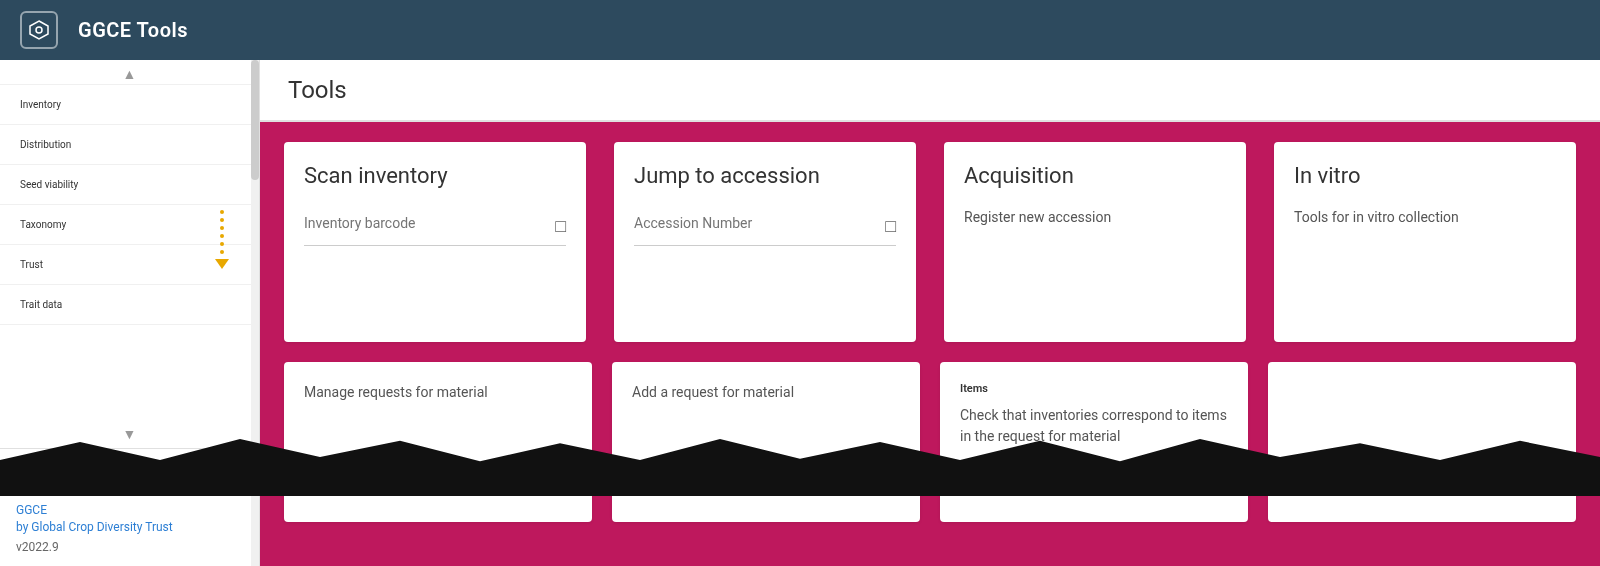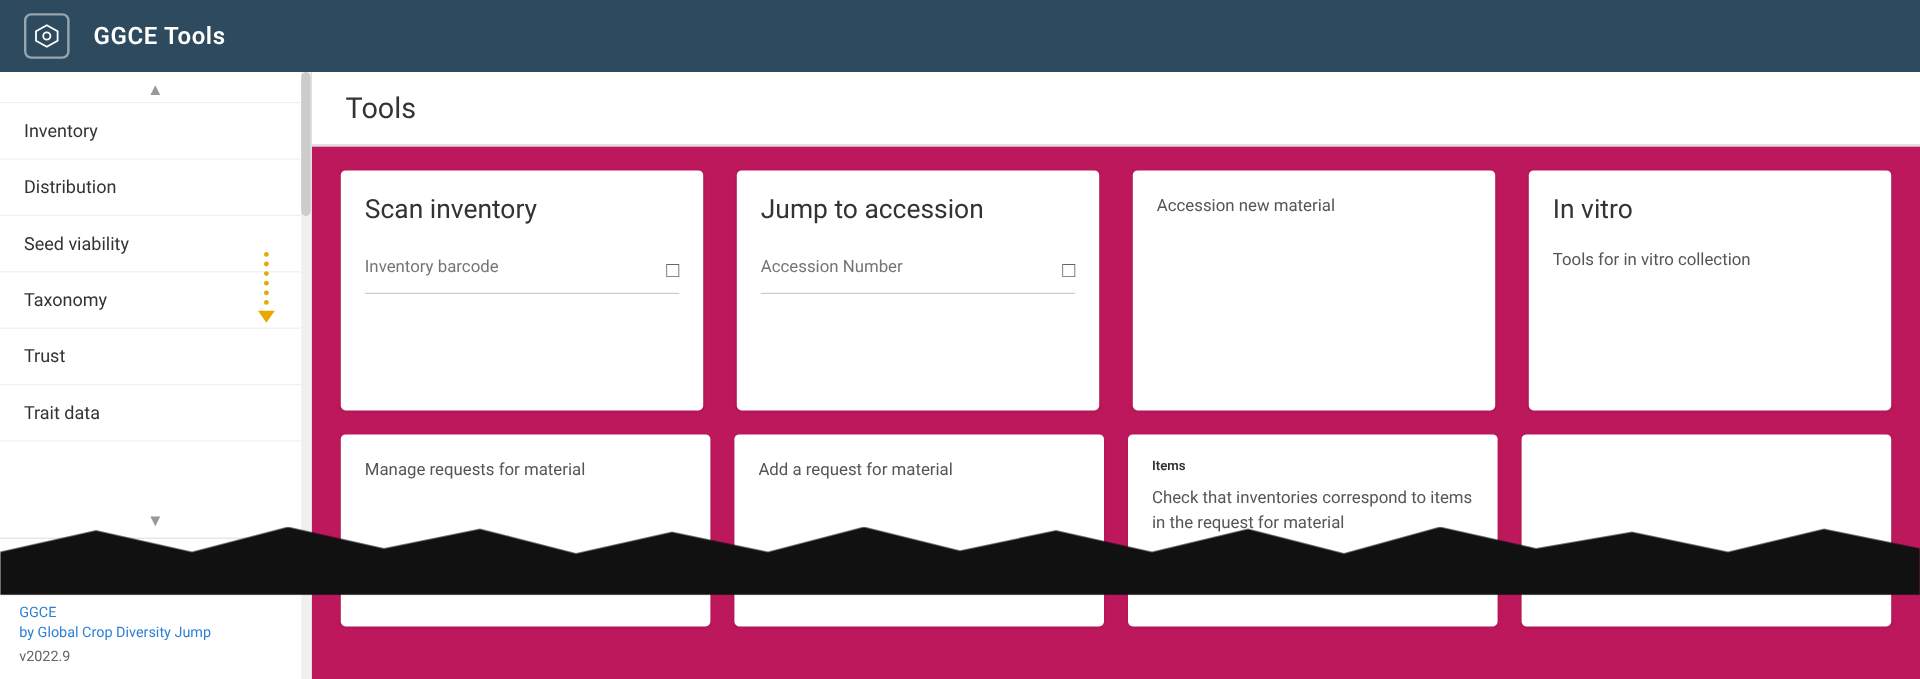--- a/index.html
+++ b/index.html
@@ -49,21 +49,21 @@
       flex-shrink: 0;
       position: relative;
     }
     .sidebar-scroll-area {
       flex: 1;
       overflow-y: auto;
       overflow-x: hidden;
     }
     .sidebar-item {
       padding: 14px 20px;
-      font-size: 15px;
+      font-size: 10px;
       color: #333;
       cursor: pointer;
       border-bottom: 1px solid #f0f0f0;
       display: flex;
       align-items: center;
       justify-content: space-between;
     }
 
     .sidebar-scroll-indicator {
       position: absolute;
@@ -330,21 +330,21 @@
     <div class="sidebar-scroll-bottom">
       <span class="chevron-down-icon-el">▼</span>
     </div>
 
     <div class="sidebar-bottom">
       <button class="logout-button">
         <span>Logout</span>&nbsp;<span class="logout-email">mar@rrinc.com</span>
       </button>
       <div class="sidebar-org">
         <span>GGCE</span>
-        <span>by Global Crop Diversity Jump</span>
+        <span>by Global Crop Diversity Trust</span>
       </div>
       <div class="sidebar-version">v2022.9</div>
     </div>
 
     <div class="scrollbar-track">
       <div class="scrollbar-thumb"></div>
     </div>
   </aside>
 
   <main class="content">
@@ -365,21 +365,22 @@
 
       <div class="card">
         <div class="card-title">Jump to accession</div>
         <div class="card-input-wrapper">
           <input class="card-input" type="text" placeholder="Accession Number" style="">
           <span class="scan-icon">□</span>
         </div>
       </div>
 
       <div class="card">
-        <div class="card-description">Accession new material</div>
+        <div class="card-title">Acquisition</div>
+        <div class="card-description">Register new accession</div>
       </div>
 
       <div class="card">
         <div class="card-title">In vitro</div>
         <div class="card-description">Tools for in vitro collection</div>
       </div>
     </div>
 
     <div class="cards-bottom-row">
 

